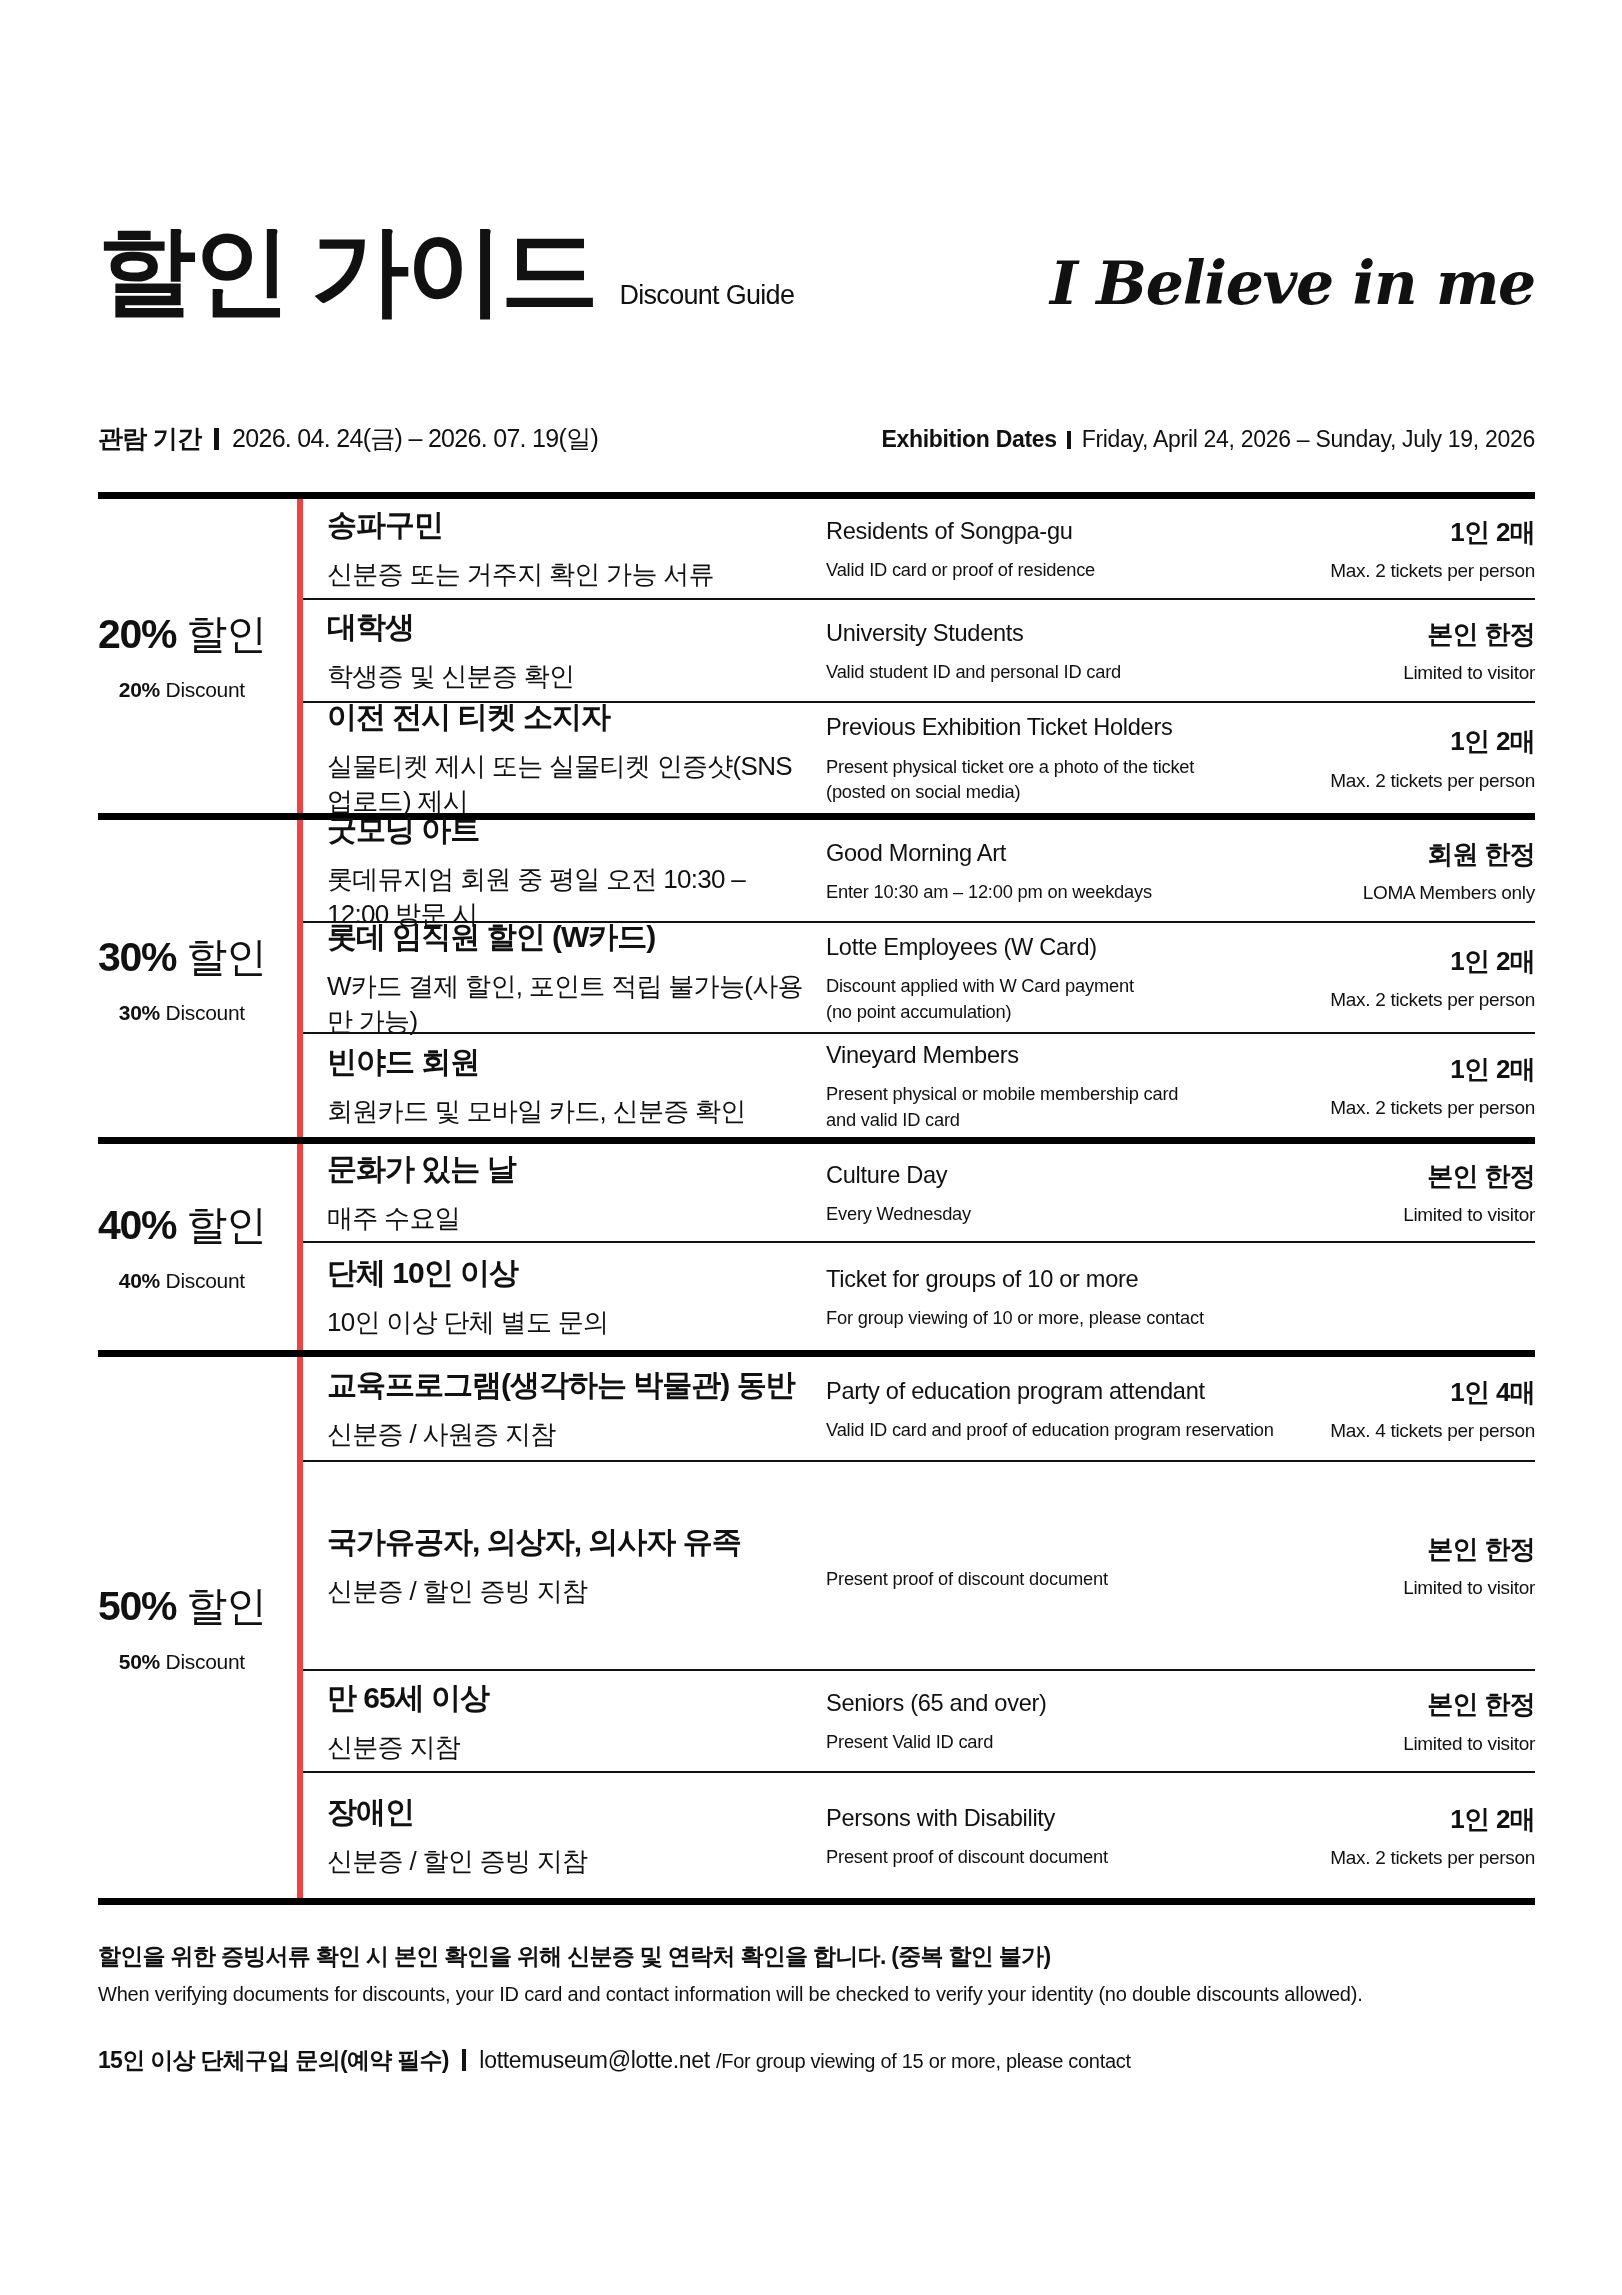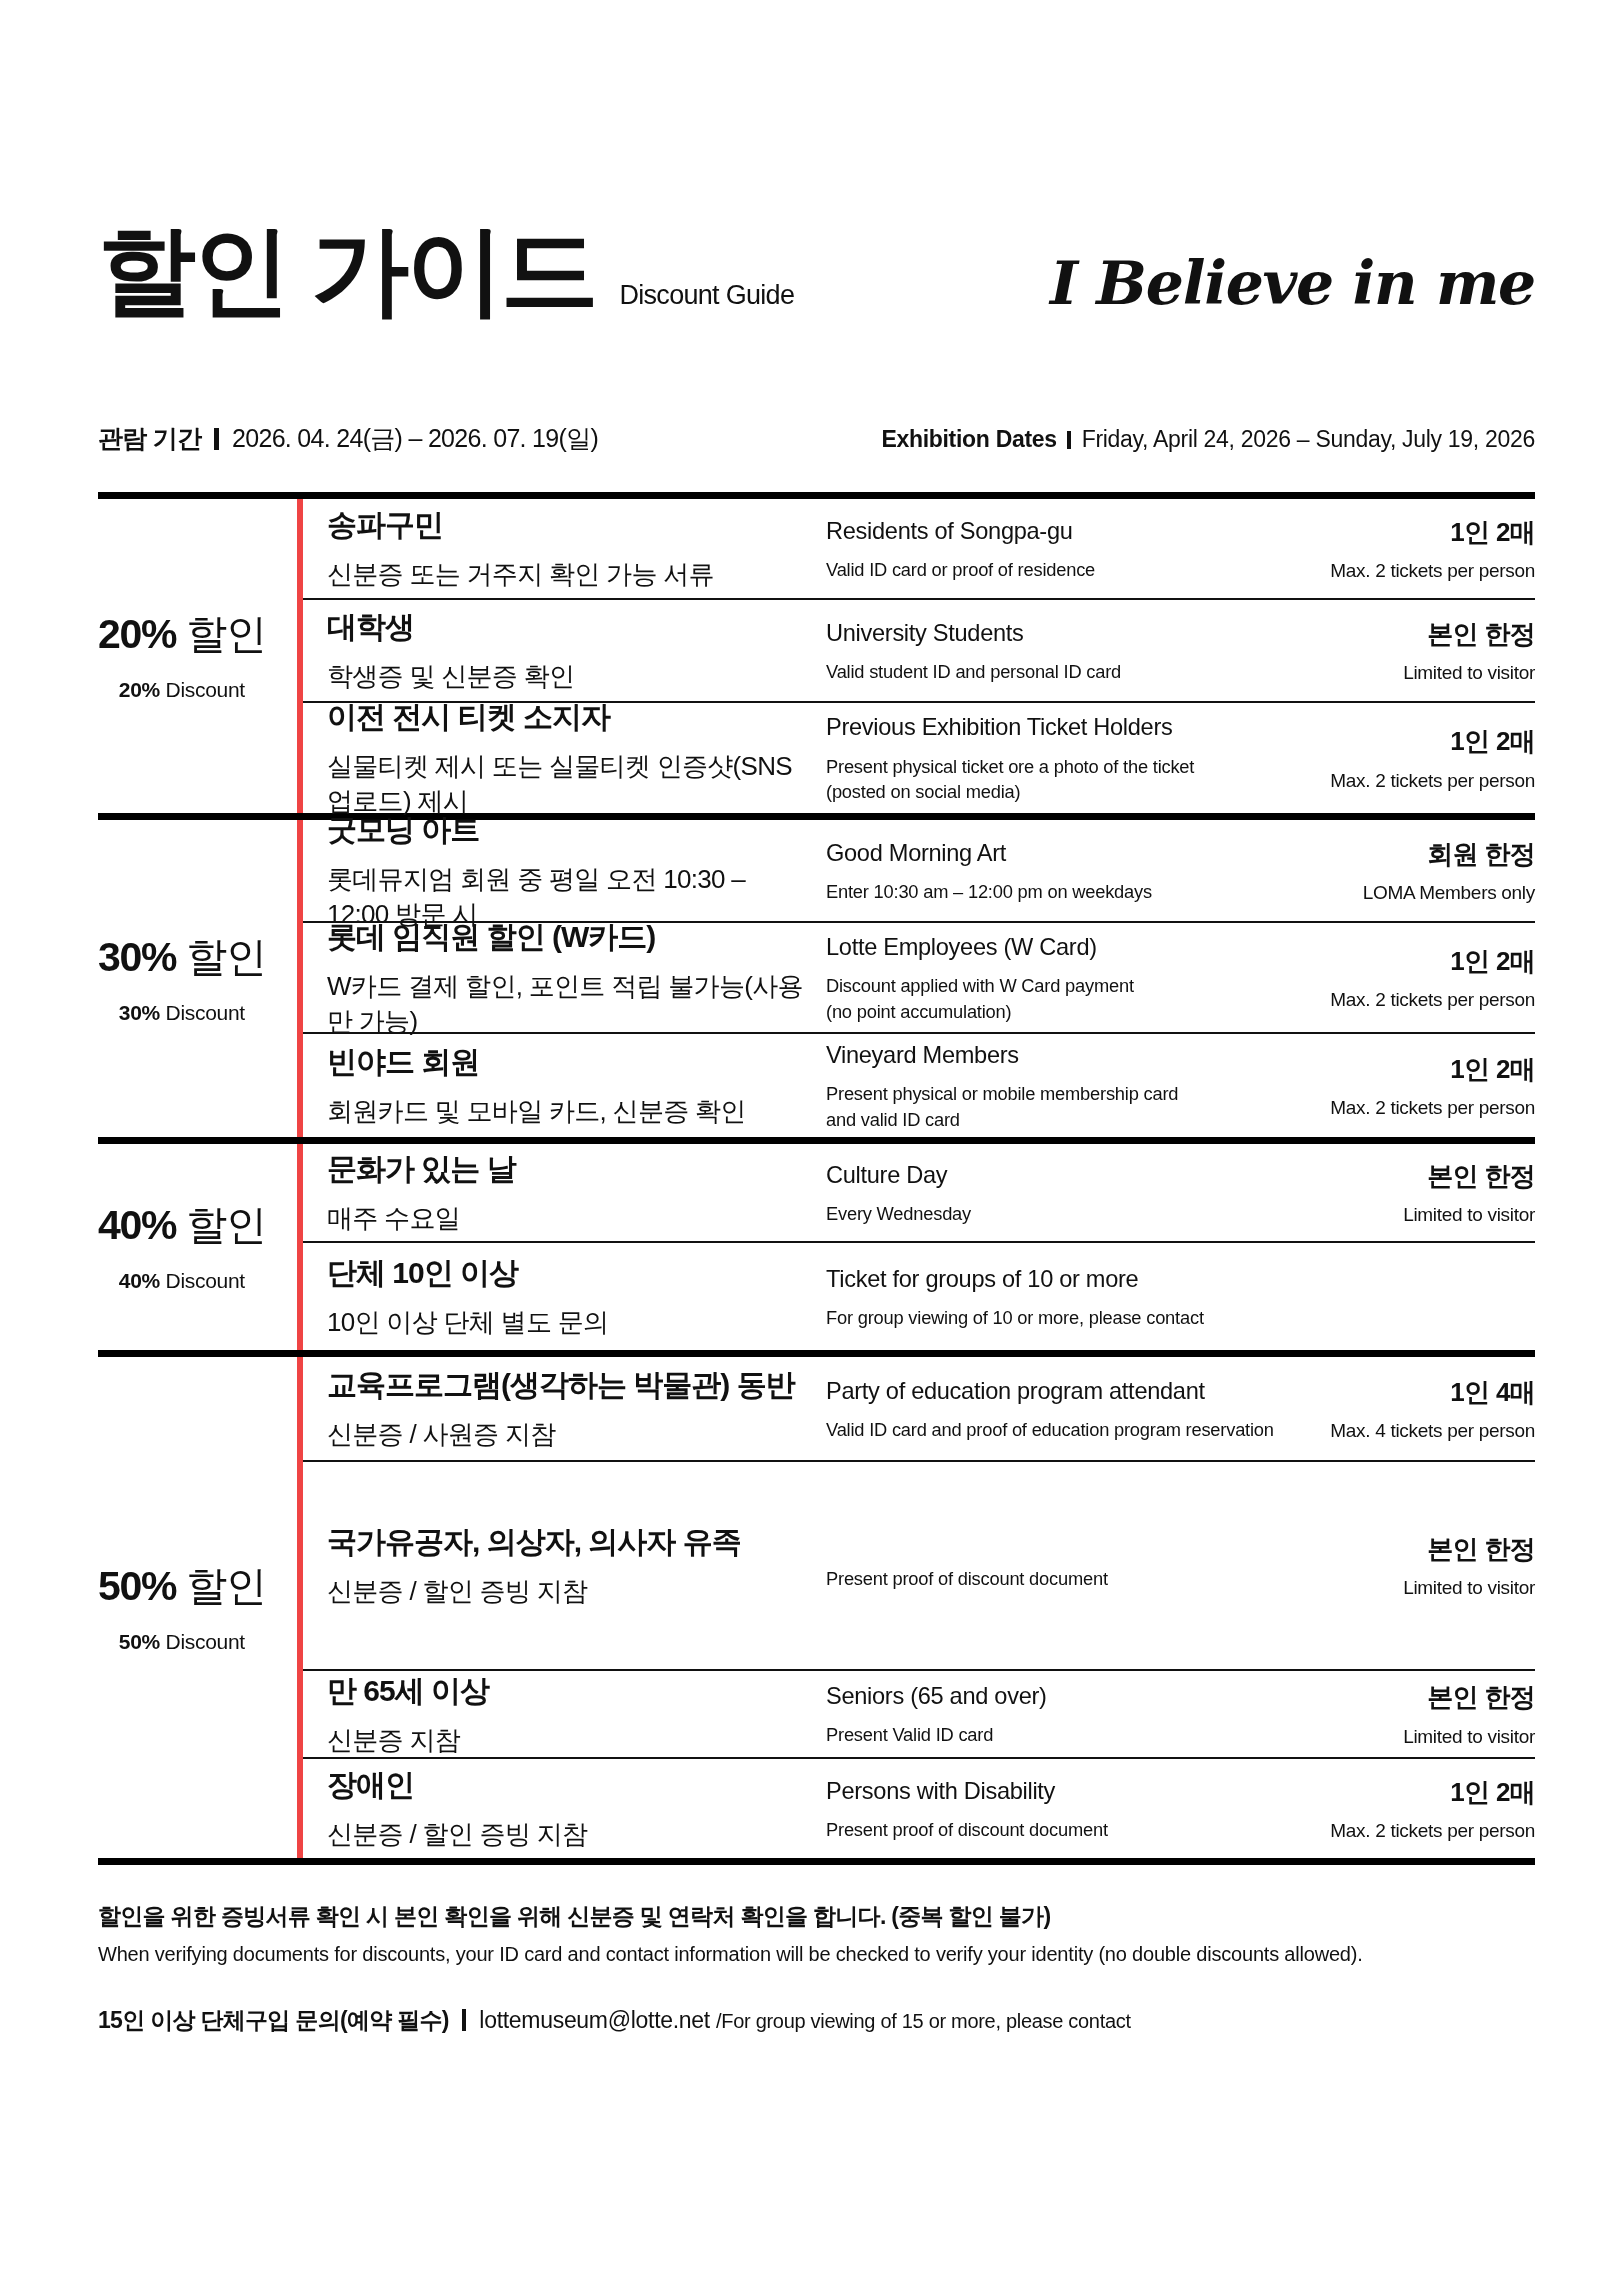--- a/index.html
+++ b/index.html
@@ -37,21 +37,21 @@
   .tier-main { font-size:41px; letter-spacing:-1.3px; }
   .tier-main .pct { font-weight:800; }
   .tier-main .suf { font-weight:500; }
   .tier-sub { font-size:21px; margin-top:15.7px; letter-spacing:-0.3px; }
   .tier-sub .pct { font-weight:700; }
   .rows { flex:1; display:flex; flex-direction:column; }
   .row { display:flex; align-items:center; padding-left:24px; border-bottom:2px solid #111; }
   .row:last-child { border-bottom:none; }
   .h155{height:101px}.h158{height:103px}.h168{height:110px}.h170{height:111px}
   .h157{height:103px}.h152{height:99px}.h164{height:107px}.h160{height:105px}
-  .h320{height:209px}.h165{height:88px}.h163{height:99px}
+  .h320{height:209px}.h165{height:102px}.h163{height:125px}
 
   .ko-block { width:499px; padding-right:19.6px; }
   .en-block { flex:1; padding-right:19.6px; }
   .row-title-ko { font-size:30px; font-weight:700; letter-spacing:-1px; }
   .row-sub-ko { font-size:26px; font-weight:400; letter-spacing:-0.7px; margin-top:11px; white-space:pre-line; }
   .row-title-en { font-size:23.6px; font-weight:500; letter-spacing:-0.3px; line-height:1.38; white-space:pre-line; }
   .row-sub-en { font-size:18.3px; font-weight:400; letter-spacing:-0.2px; margin-top:9.8px; line-height:1.4; white-space:pre-line; }
   .row-svc .row-sub-en { margin-top:26px; }
   .limit-block { margin-left:auto; text-align:right; }
   .limit-ko { font-size:26px; font-weight:700; letter-spacing:-0.7px; }

